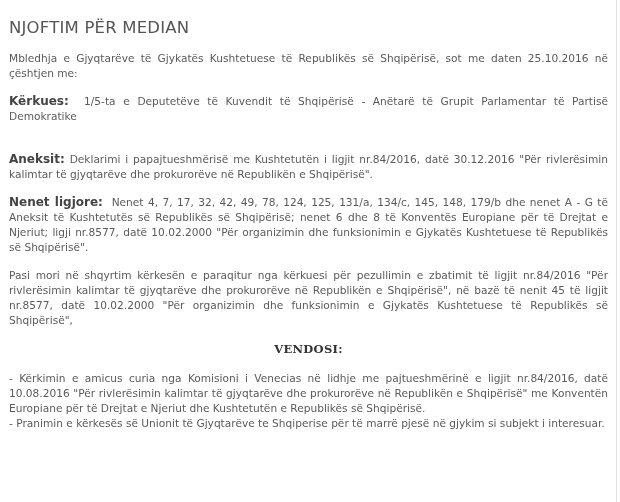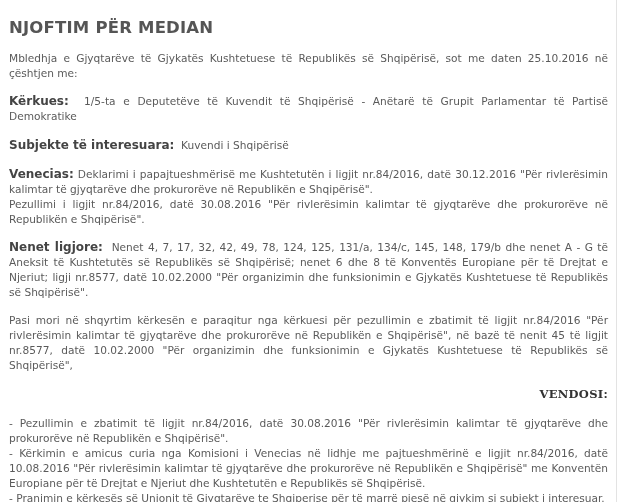--- a/index.html
+++ b/index.html
@@ -15,39 +15,39 @@
     border-right: 1px solid #e3e3e3;
     box-sizing: border-box;
     padding: 18px 8px 0 9px;
   }
   .title {
     font-family: "DejaVu Sans", sans-serif;
     font-size: 16.5px;
     color: #555555;
     letter-spacing: 0.2px;
     margin: 0 0 14px 0;
-    font-weight: bold;
+    font-weight: normal;
   }
   p {
     margin: 0;
     font-size: 10.6px;
     line-height: 15px;
     text-align: justify;
     color: #5a5a5a;
   }
   .gap { height: 13px; }
   .gap-s { height: 14px; }
   b.lbl {
     font-family: "DejaVu Sans", sans-serif;
     font-weight: bold;
     color: #444444;
     font-size: 12px;
   }
   .decision {
-    text-align: right;
+    text-align: center;
     font-family: "DejaVu Serif", serif;
     font-weight: bold;
     font-size: 11.5px;
     color: #333333;
     letter-spacing: 0.3px;
     margin: 0;
   }
   .item { display: block; }
 </style>
 </head>
@@ -58,43 +58,37 @@
 
   <p>Mbledhja e Gjyqtarëve të Gjykatës Kushtetuese të Republikës së Shqipërisë, sot me daten 25.10.2016 në çështjen me:</p>
   <div class="gap"></div>
 
   <p>
     <b class="lbl">Kërkues:</b>&nbsp;
     <span>1/5-ta e Deputetëve të Kuvendit të Shqipërisë - Anëtarë të Grupit Parlamentar të Partisë Demokratike</span>
   </p>
   <div class="gap-s"></div>
 
-  <p>
-    <b class="lbl">Subjekte të interesuara:</b>&nbsp;
-    <span>Kuvendi i Shqipërisë</span>
-  </p>
   <div class="gap-s"></div>
 
   <p>
-    <b class="lbl">Venecias:</b>
+    <b class="lbl">Aneksit:</b>
     <span>Deklarimi i papajtueshmërisë me Kushtetutën i ligjit nr.84/2016, datë 30.12.2016 "Për rivlerësimin kalimtar të gjyqtarëve dhe prokurorëve në Republikën e Shqipërisë".</span><br>
-    <span>Pezullimi i ligjit nr.84/2016, datë 30.08.2016 "Për rivlerësimin kalimtar të gjyqtarëve dhe prokurorëve në Republikën e Shqipërisë".</span>
   </p>
   <div class="gap"></div>
 
   <p>
     <b class="lbl">Nenet ligjore:</b>&nbsp;
     <span>Nenet 4, 7, 17, 32, 42, 49, 78, 124, 125, 131/a, 134/c, 145, 148, 179/b dhe nenet A - G të Aneksit të Kushtetutës së Republikës së Shqipërisë; nenet 6 dhe 8 të Konventës Europiane për të Drejtat e Njeriut; ligji nr.8577, datë 10.02.2000 "Për organizimin dhe funksionimin e Gjykatës Kushtetuese të Republikës së Shqipërisë".</span>
   </p>
   <div class="gap"></div>
 
   <p>Pasi mori në shqyrtim kërkesën e paraqitur nga kërkuesi për pezullimin e zbatimit të ligjit nr.84/2016 "Për rivlerësimin kalimtar të gjyqtarëve dhe prokurorëve në Republikën e Shqipërisë", në bazë të nenit 45 të ligjit nr.8577, datë 10.02.2000 "Për organizimin dhe funksionimin e Gjykatës Kushtetuese të Republikës së Shqipërisë",</p>
   <div class="gap-s"></div>
 
   <p class="decision">VENDOSI:</p>
   <div class="gap-s"></div>
 
   <p>
-    <span class="item">- Pezullimin e zbatimit të ligjit nr.84/2016, datë 30.08.2016 "Për rivlerësimin kalimtar të gjyqtarëve dhe prokurorëve në Republikën e Shqipërisë".</span>
     <span class="item">- Kërkimin e amicus curia nga Komisioni i Venecias në lidhje me pajtueshmërinë e ligjit nr.84/2016, datë 10.08.2016 "Për rivlerësimin kalimtar të gjyqtarëve dhe prokurorëve në Republikën e Shqipërisë" me Konventën Europiane për të Drejtat e Njeriut dhe Kushtetutën e Republikës së Shqipërisë.</span>
     <span class="item">- Pranimin e kërkesës së Unionit të Gjyqtarëve te Shqiperise për të marrë pjesë në gjykim si subjekt i interesuar.</span>
   </p>
 </div>
 
 </body></html>

